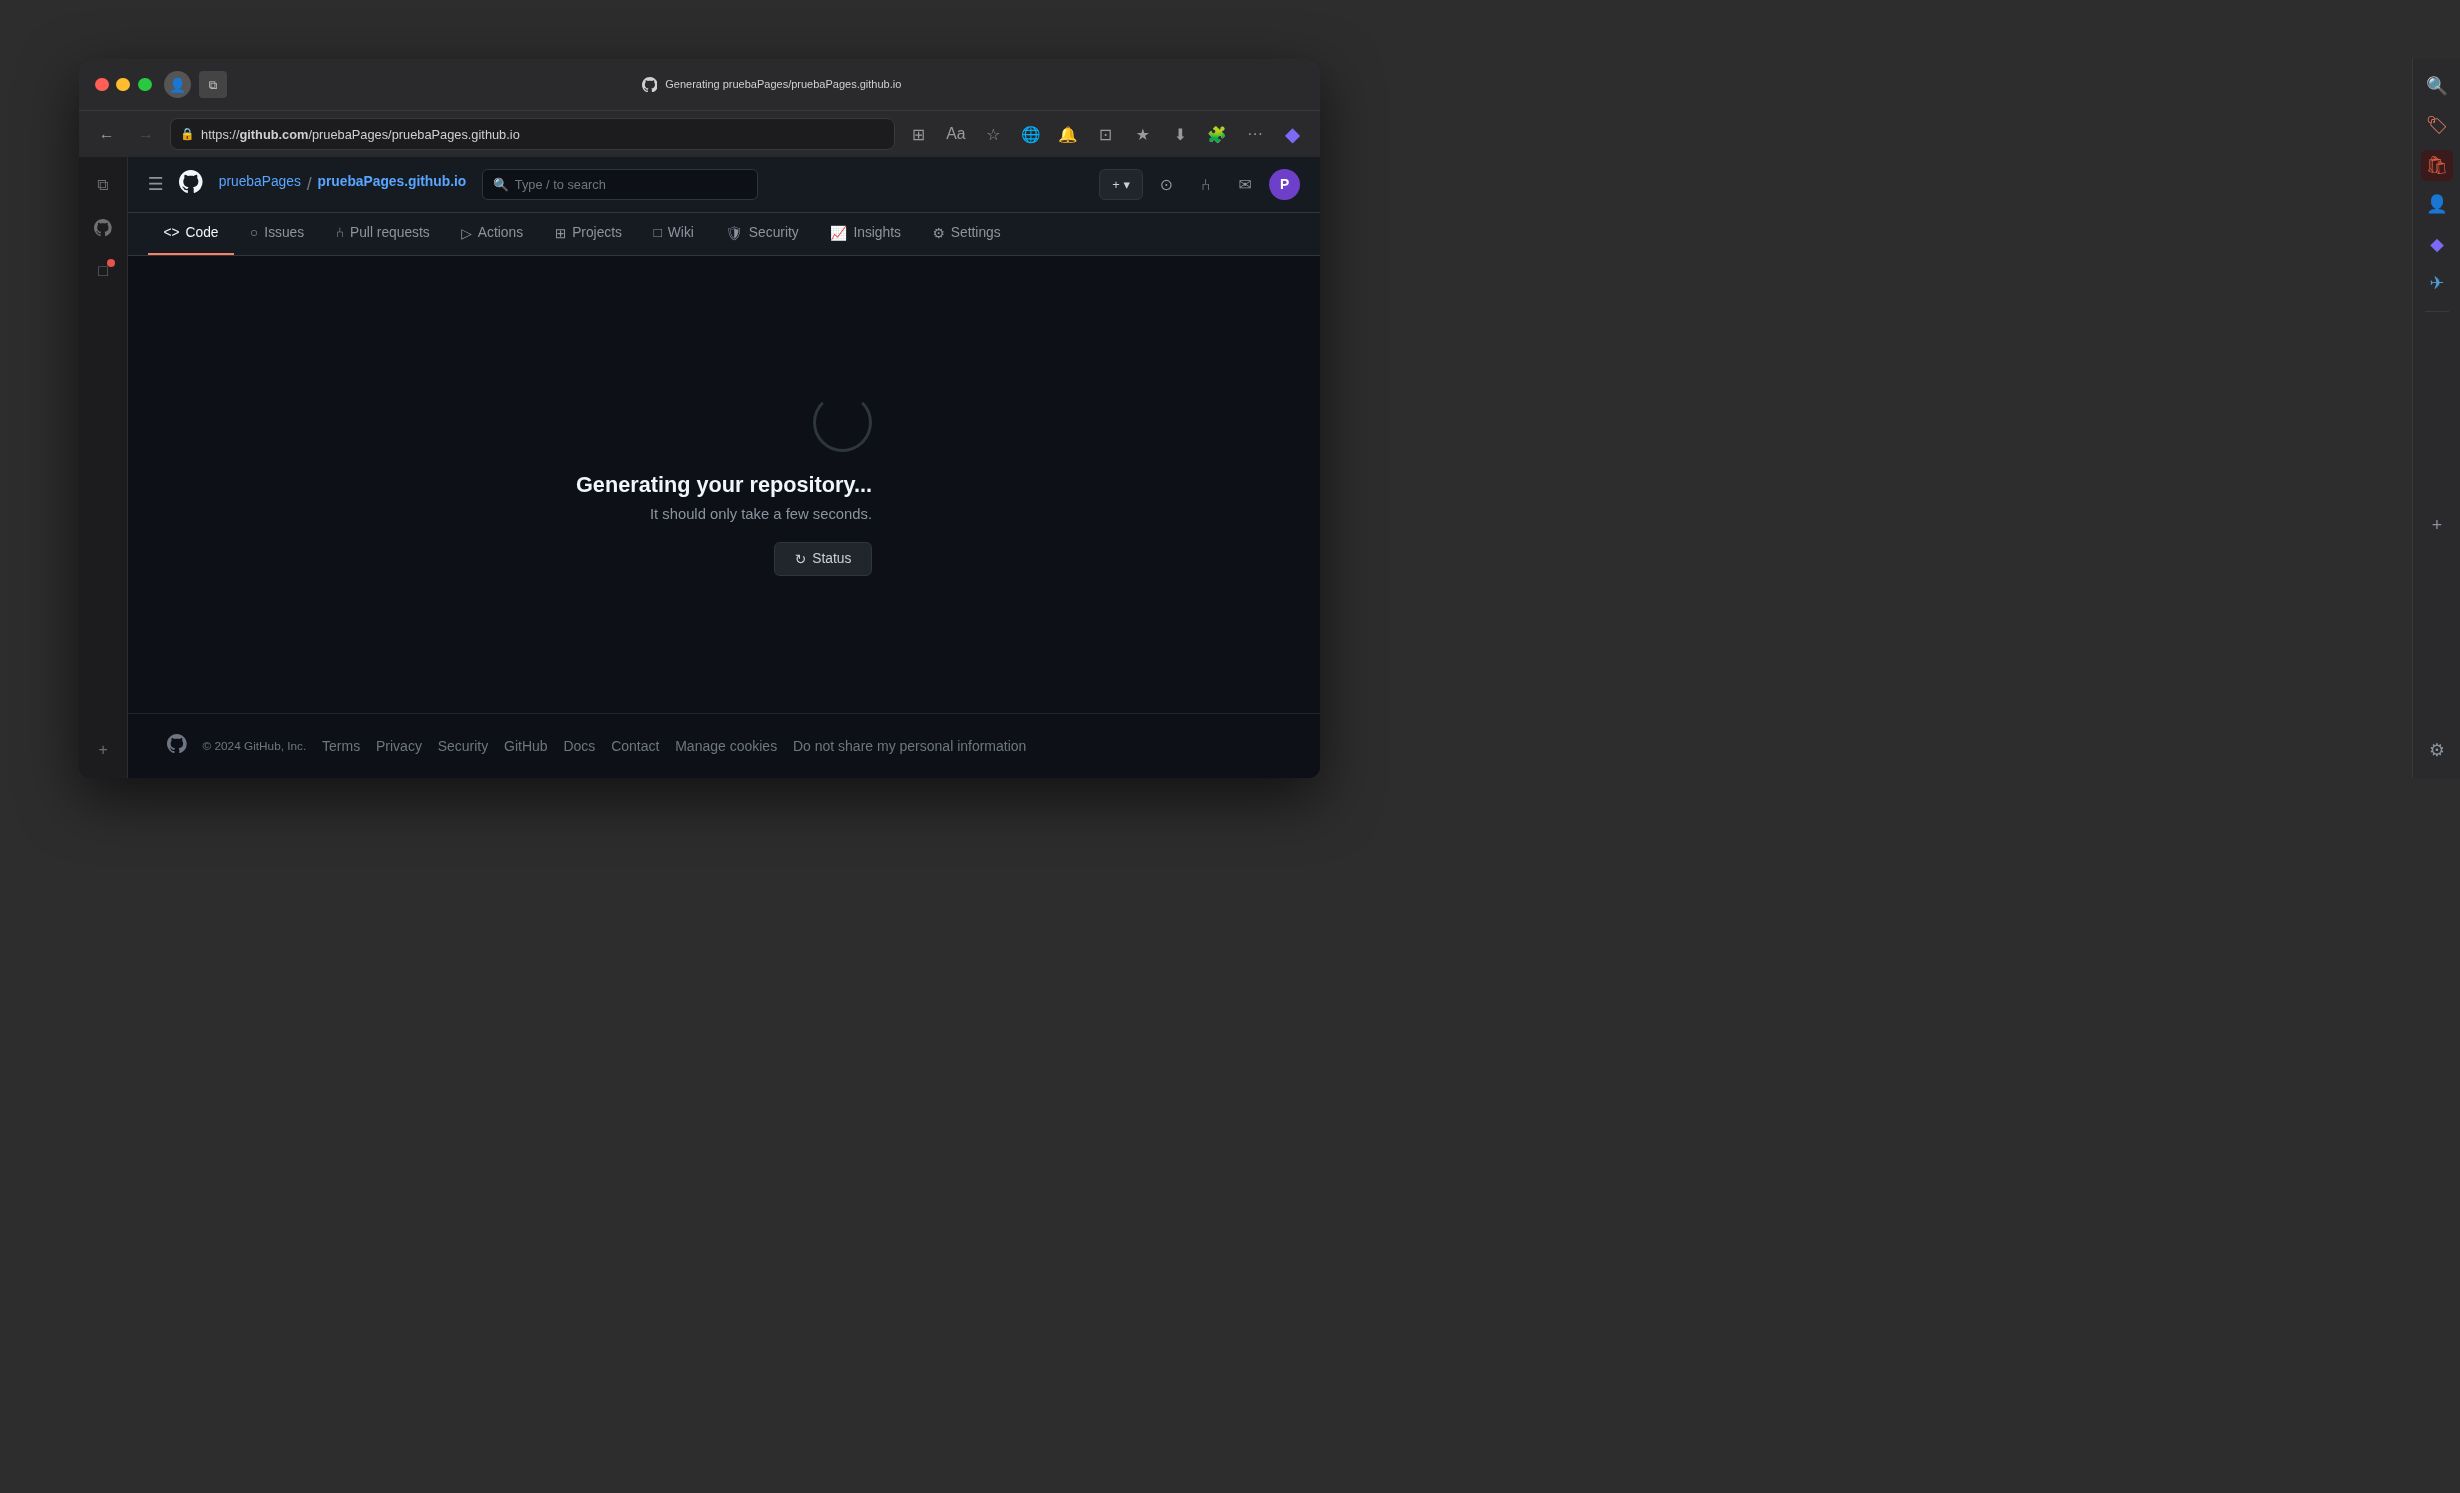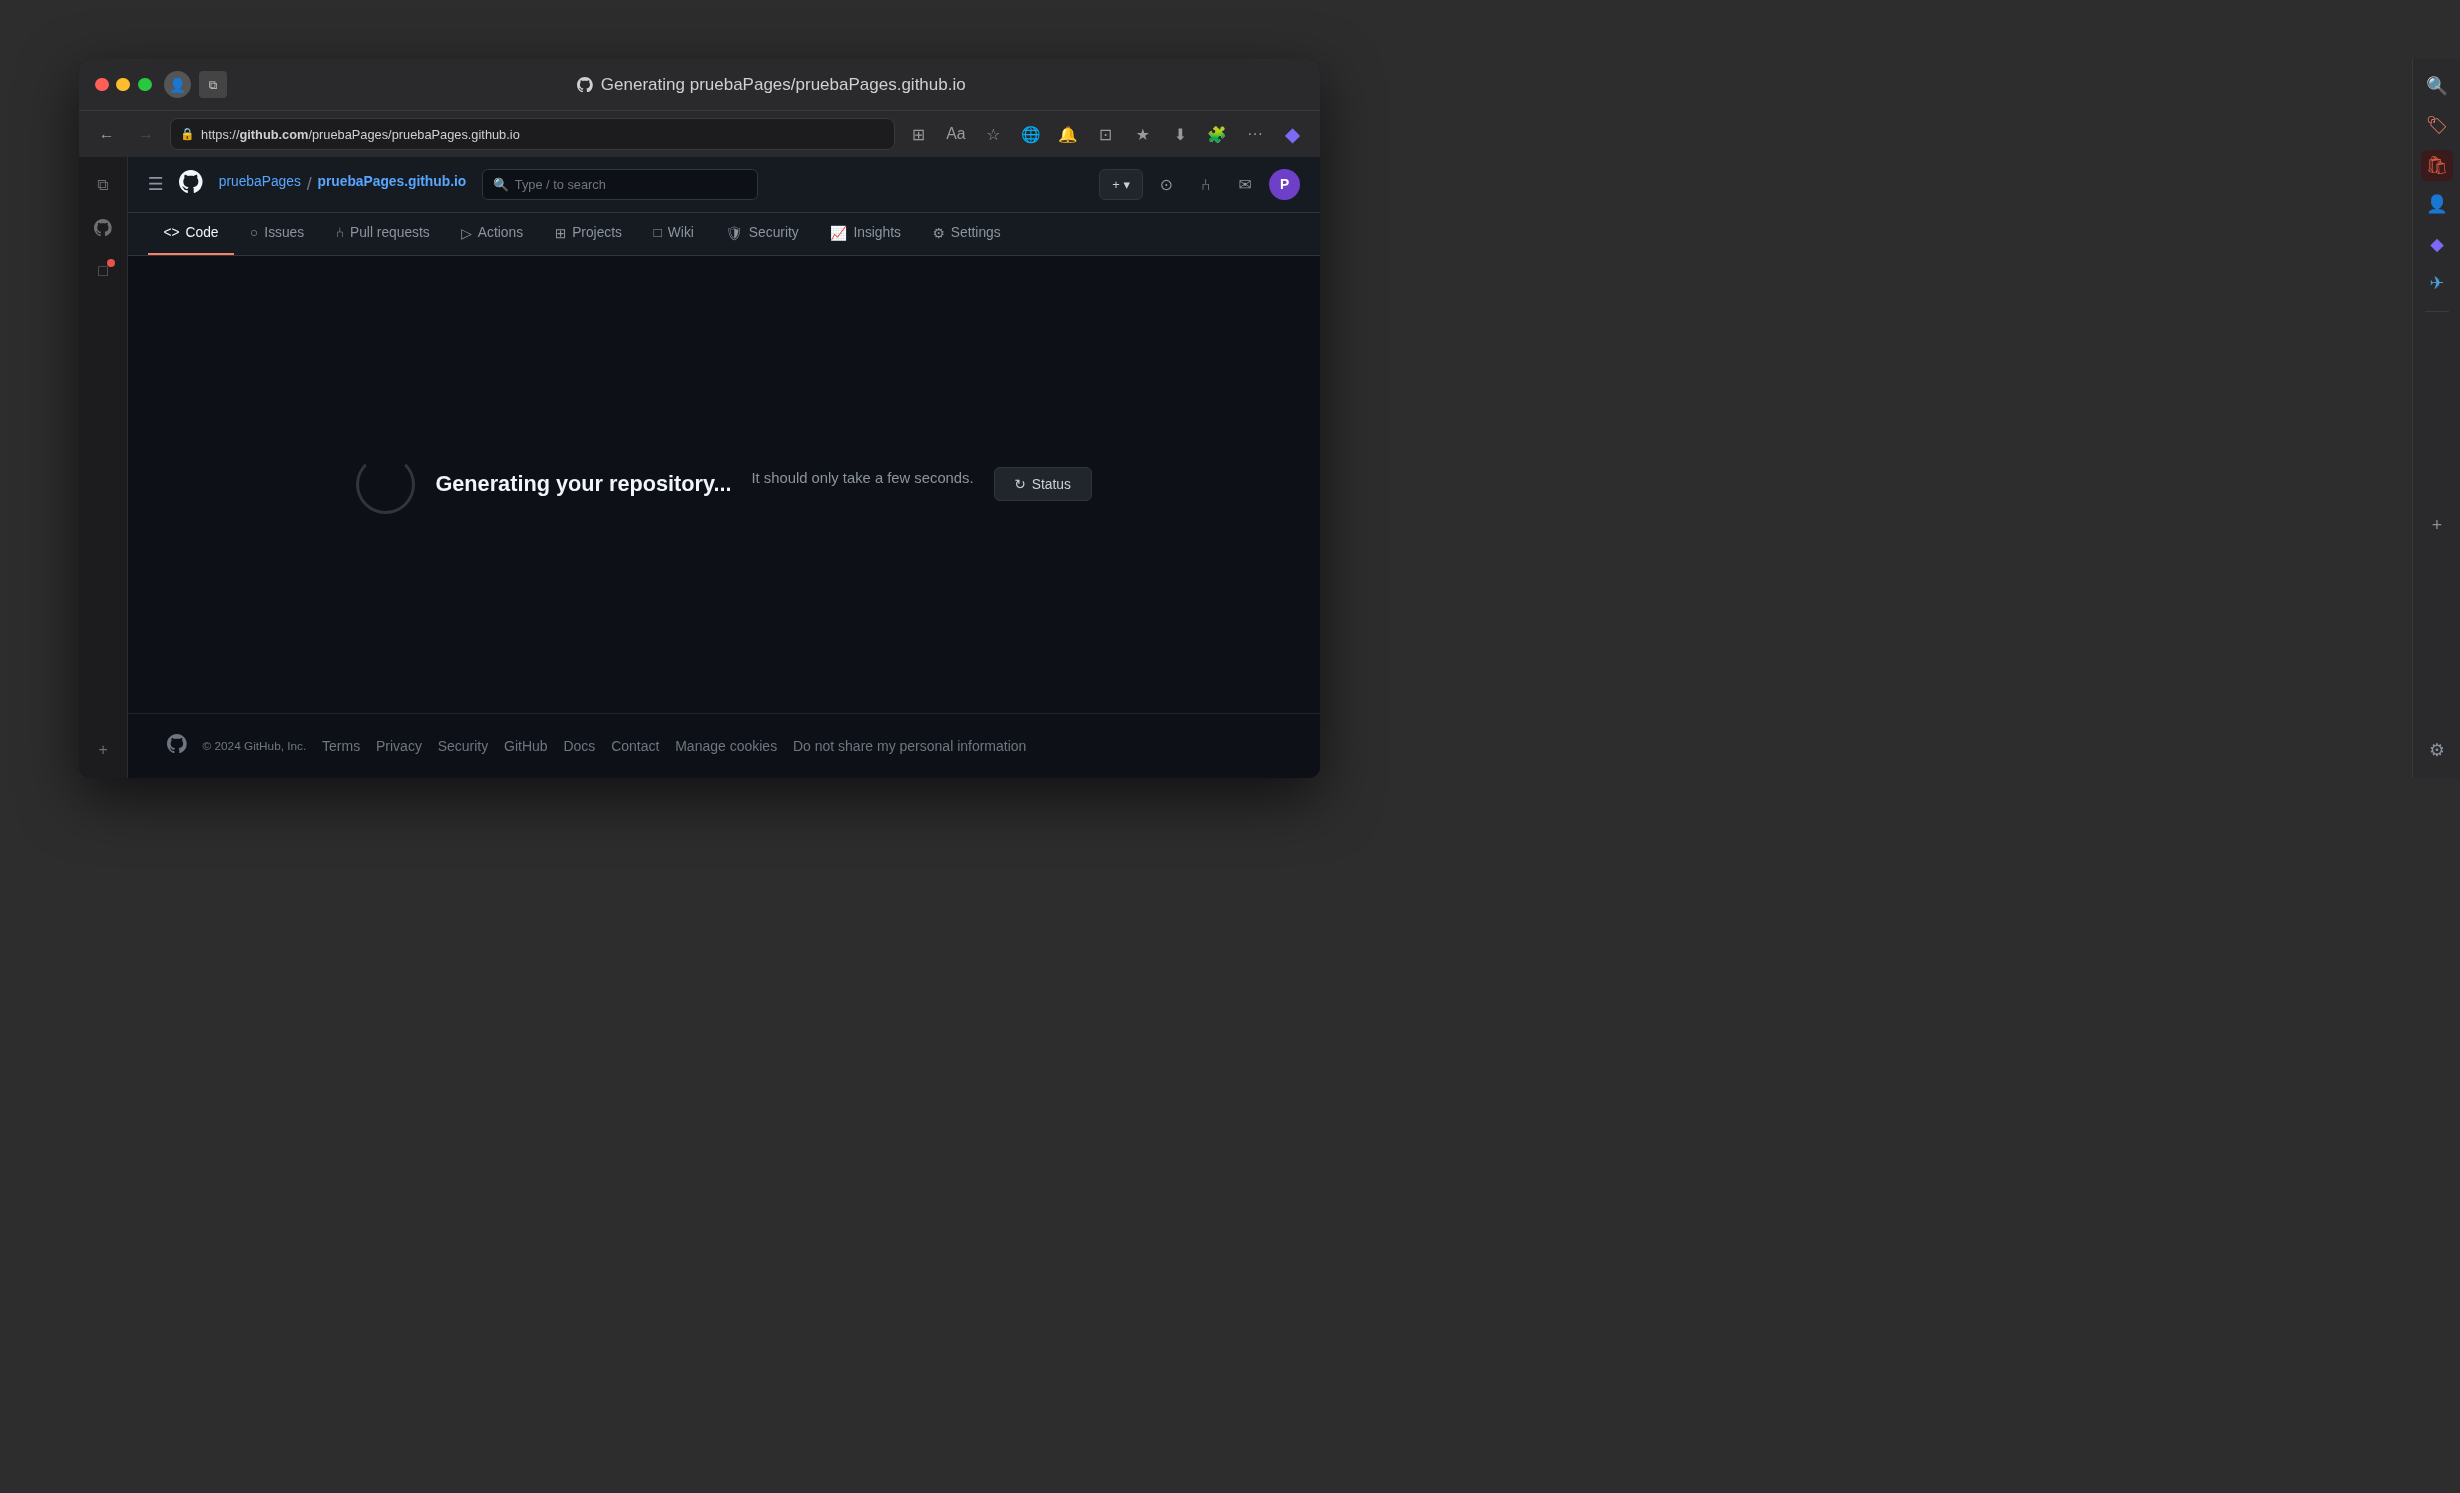--- a/index.html
+++ b/index.html
@@ -93,21 +93,21 @@
     .title-bar-center {
       flex: 1;
       display: flex;
       align-items: center;
       justify-content: center;
       gap: 7.9px;
     }
 
     .page-title-text {
       color: #d0d0d0;
-      font-size: 17px;
+      font-size: 11px;
     }
 
     
     .nav-bar {
       background: #2a2a2c;
       height: 47px;
       display: flex;
       align-items: center;
       padding: 0 11.8px;
       gap: 7.9px;
@@ -381,22 +381,22 @@
       display: flex;
       flex-direction: column;
       align-items: center;
       justify-content: center;
       padding: 39px;
     }
 
     
     .spinner-container {
       display: flex;
-      flex-direction: row;
-      align-items: center;
+      flex-direction: column;
+      align-items: flex-end;
       gap: 20px;
     }
 
     .spinner {
       width: 59px;
       height: 59px;
       border: 3px solid #30363d;
       border-top: 3px solid transparent;
       border-radius: 50%;
       animation: spin 1s linear infinite;

